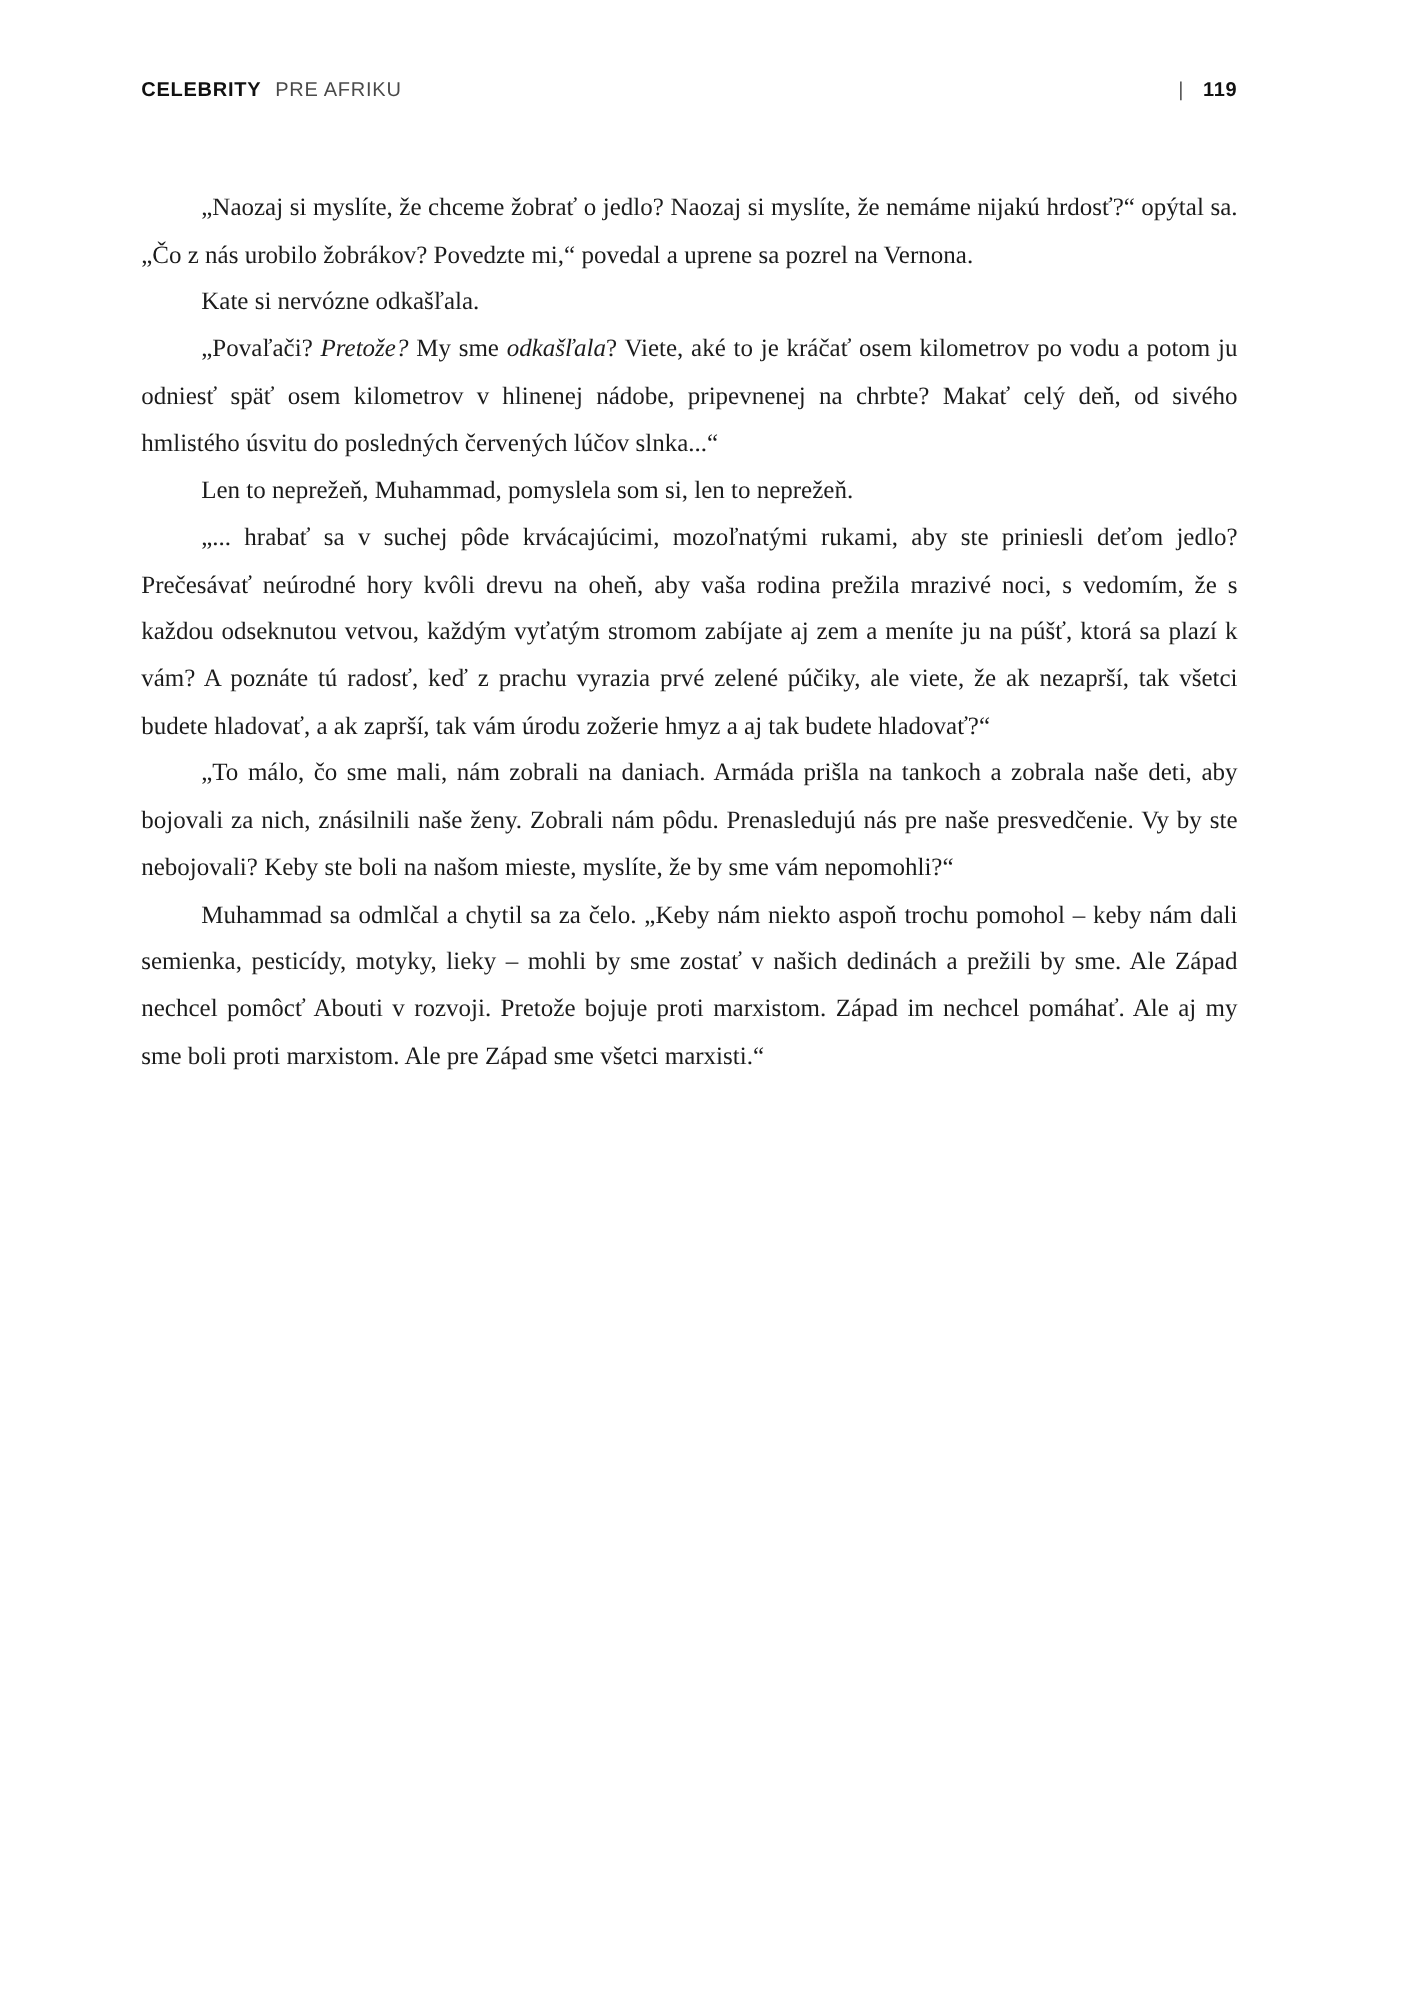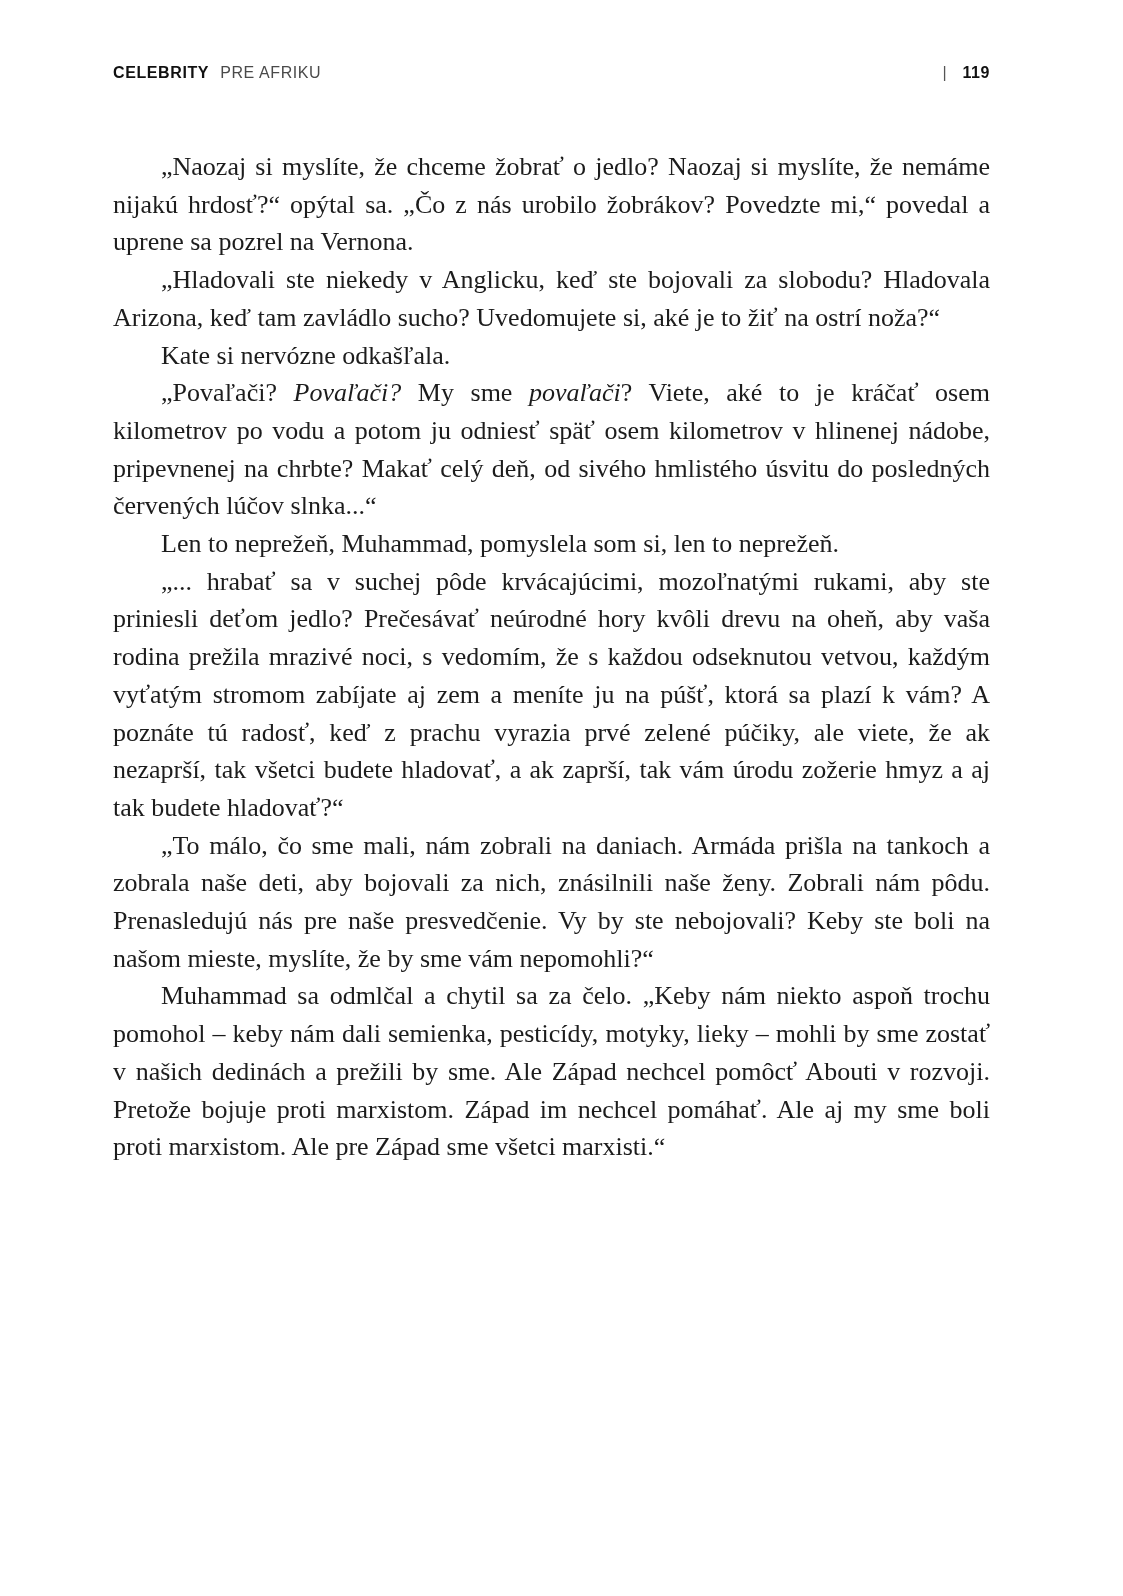--- a/index.html
+++ b/index.html
@@ -45,21 +45,21 @@
   .page-number .sep {
     font-weight: 300;
     color: #555555;
     margin-right: 10px;
   }
   .body-text {
     position: absolute;
     top: 148px;
     left: 113px;
     width: 877px;
-    font-size: 26px;
+    font-size: 20px;
     line-height: 37.7px;
     text-align: justify;
     color: #1c1c1c;
   }
   .body-text p {
     margin: 0;
     padding: 0;
     text-indent: 48px;
   }
   .body-text .em {
@@ -78,22 +78,21 @@
     </div>
     <div class="page-number">
       <span class="sep">|</span>
       <span class="num">119</span>
     </div>
   </header>
 
   <main class="body-text">
 
   <p><span>„Naozaj si myslíte, že chceme žobrať o jedlo? Naozaj si myslíte, že nemáme nijakú hrdosť?“ opýtal sa. „Čo z nás urobilo žobrákov? Povedzte mi,“ povedal a uprene sa pozrel na Vernona.</span></p>
-      <p><span>„Hladovali ste niekedy v Anglicku, keď ste bojovali za slobodu? Hladovala Arizona, keď tam zavládlo sucho? Uvedomujete si, aké je to žiť na ostrí noža?“</span></p>
       <p><span>Kate si nervózne odkašľala.</span></p>
-      <p><span>„Povaľači? </span><span class="em">Povaľači?</span><span> My sme </span><span class="em">povaľači</span><span>? Viete, aké to je kráčať osem kilometrov po vodu a potom ju odniesť späť osem kilometrov v hlinenej nádobe, pripevnenej na chrbte? Makať celý deň, od sivého hmlistého úsvitu do posledných červených lúčov slnka...“</span></p>
+      <p><span>„Povaľači? </span><span class="em">Pretože?</span><span> My sme </span><span class="em">odkašľala</span><span>? Viete, aké to je kráčať osem kilometrov po vodu a potom ju odniesť späť osem kilometrov v hlinenej nádobe, pripevnenej na chrbte? Makať celý deň, od sivého hmlistého úsvitu do posledných červených lúčov slnka...“</span></p>
       <p><span>Len to neprežeň, Muhammad, pomyslela som si, len to neprežeň.</span></p>
       <p><span>„... hrabať sa v suchej pôde krvácajúcimi, mozoľnatými rukami, aby ste priniesli deťom jedlo? Prečesávať neúrodné hory kvôli drevu na oheň, aby vaša rodina prežila mrazivé noci, s vedomím, že s každou odseknutou vetvou, každým vyťatým stromom zabíjate aj zem a meníte ju na púšť, ktorá sa plazí k vám? A poznáte tú radosť, keď z prachu vyrazia prvé zelené púčiky, ale viete, že ak nezaprší, tak všetci budete hladovať, a ak zaprší, tak vám úrodu zožerie hmyz a aj tak budete hladovať?“</span></p>
       <p><span>„To málo, čo sme mali, nám zobrali na daniach. Armáda prišla na tankoch a zobrala naše deti, aby bojovali za nich, znásilnili naše ženy. Zobrali nám pôdu. Prenasledujú nás pre naše presvedčenie. Vy by ste nebojovali? Keby ste boli na našom mieste, myslíte, že by sme vám nepomohli?“</span></p>
       <p><span>Muhammad sa odmlčal a chytil sa za čelo. „Keby nám niekto aspoň trochu pomohol – keby nám dali semienka, pesticídy, motyky, lieky – mohli by sme zostať v našich dedinách a prežili by sme. Ale Západ nechcel pomôcť Abouti v rozvoji. Pretože bojuje proti marxistom. Západ im nechcel pomáhať. Ale aj my sme boli proti marxistom. Ale pre Západ sme všetci marxisti.“</span></p>
     </main>
 
 </div>
 
 </body></html>

